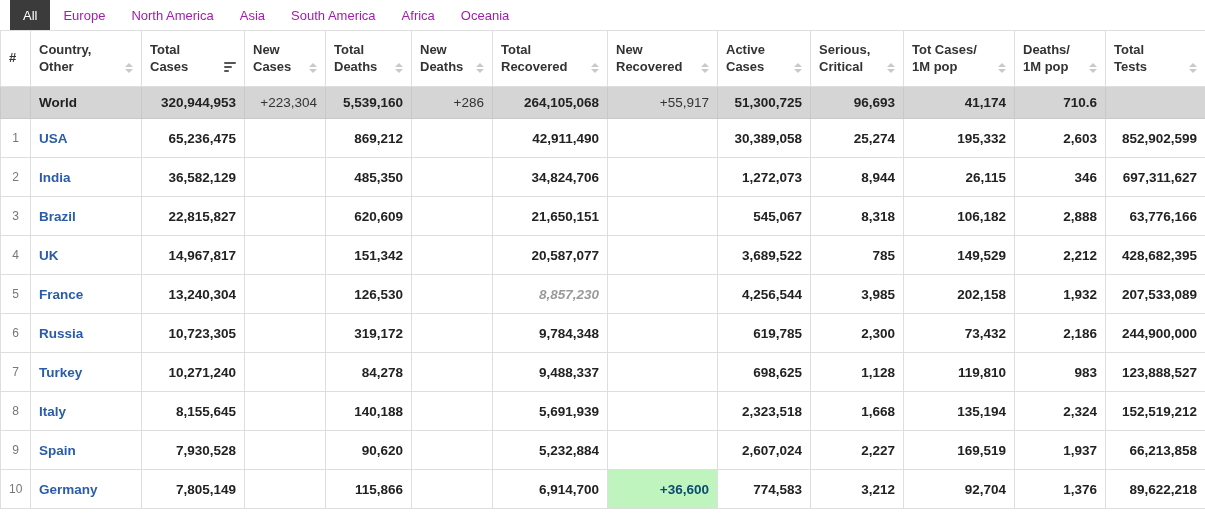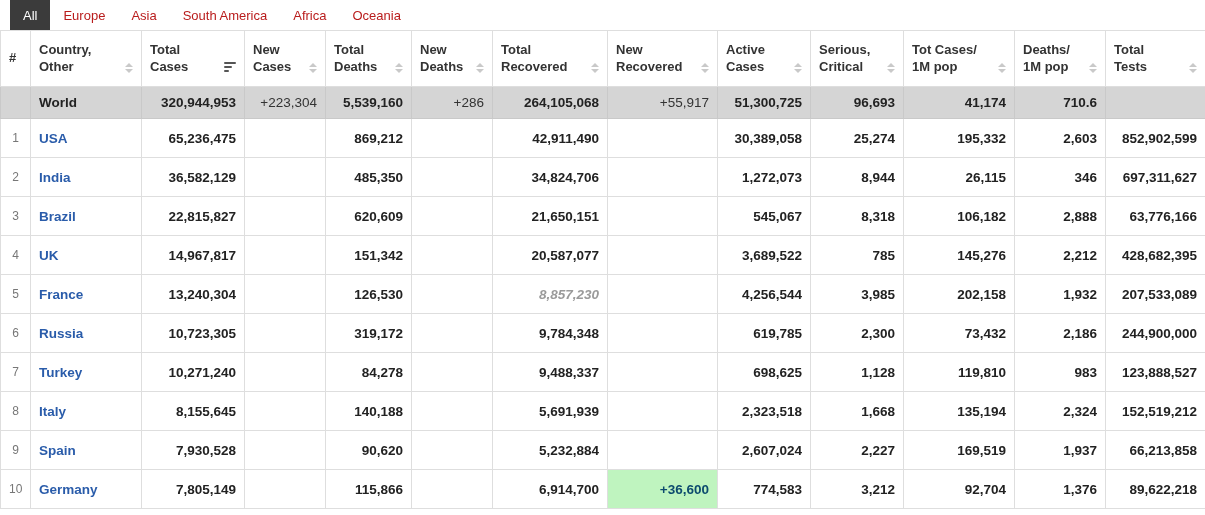--- a/index.html
+++ b/index.html
@@ -16,21 +16,21 @@
     display: flex;
     align-items: stretch;
     height: 30px;
     padding-left: 10px;
   }
   .tab {
     display: flex;
     align-items: center;
     padding: 0 13px;
     font-size: 13px;
-    color: #b91c1c;
+    color: #a21caf;
     cursor: pointer;
     white-space: nowrap;
   }
   .tab.active {
     background: var(--tab-active-bg, #3b3b3b);
     color: #fff;
   }
 
   
   table {
@@ -107,20 +107,21 @@
   td.estimated { color: #9a9a9a; font-style: italic; }
   td.highlight-green { background: var(--highlight-green, #bff4bf) !important; color: #0c4a6e; }
 </style>
 </head>
 <body>
 
 <div class="app">
   <div class="tabs" id="tabs">
       <div class="tab active">All</div>
       <div class="tab">Europe</div>
+      <div class="tab">North America</div>
       <div class="tab">Asia</div>
       <div class="tab">South America</div>
       <div class="tab">Africa</div>
       <div class="tab">Oceania</div>
     </div>
 
   <table>
     <colgroup>
       <col style="width:30px">
         <col style="width:111px">
@@ -331,21 +332,21 @@
           <td class="rank">4</td>
           <td class="country"><a href="#">UK</a></td>
           <td class="num">14,967,817</td>
           <td class="num"></td>
           <td class="num">151,342</td>
           <td class="num"></td>
           <td class="num">20,587,077</td>
           <td class="num"></td>
           <td class="num">3,689,522</td>
           <td class="num">785</td>
-          <td class="num">145,276</td>
+          <td class="num">149,529</td>
           <td class="num">2,212</td>
           <td class="num">428,682,395</td>
         </tr>
         <tr>
           <td class="rank">5</td>
           <td class="country"><a href="#">France</a></td>
           <td class="num">13,240,304</td>
           <td class="num"></td>
           <td class="num">126,530</td>
           <td class="num"></td>

